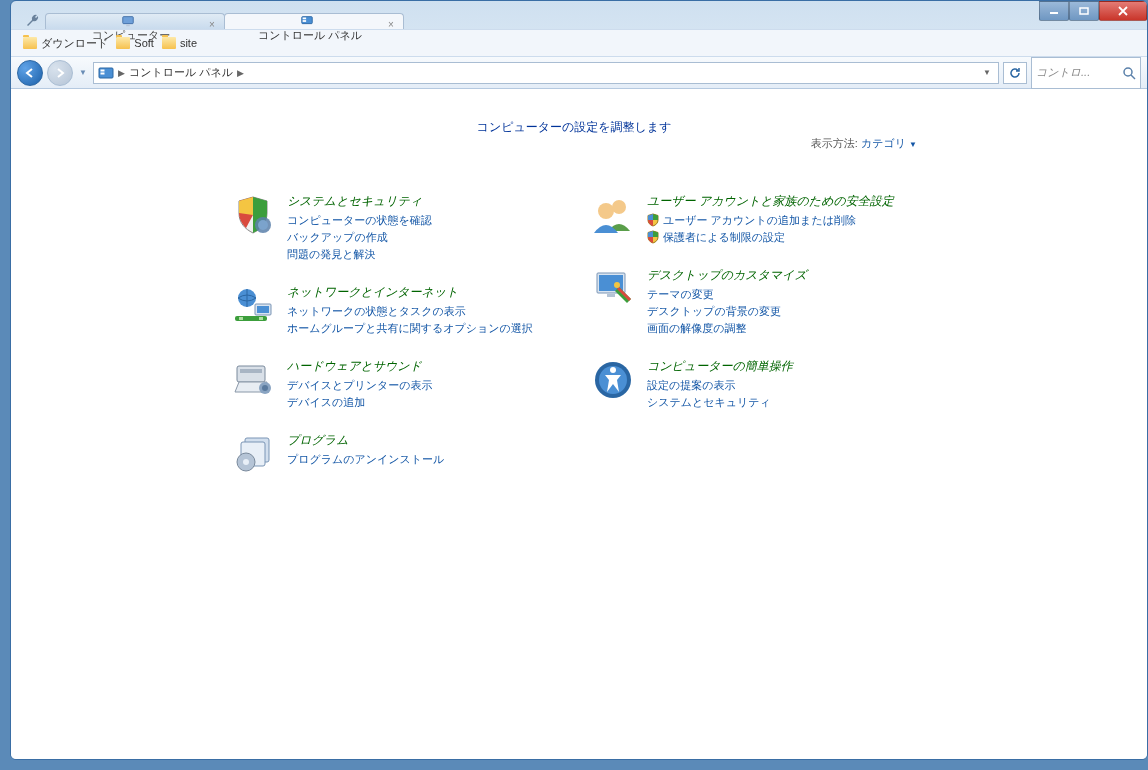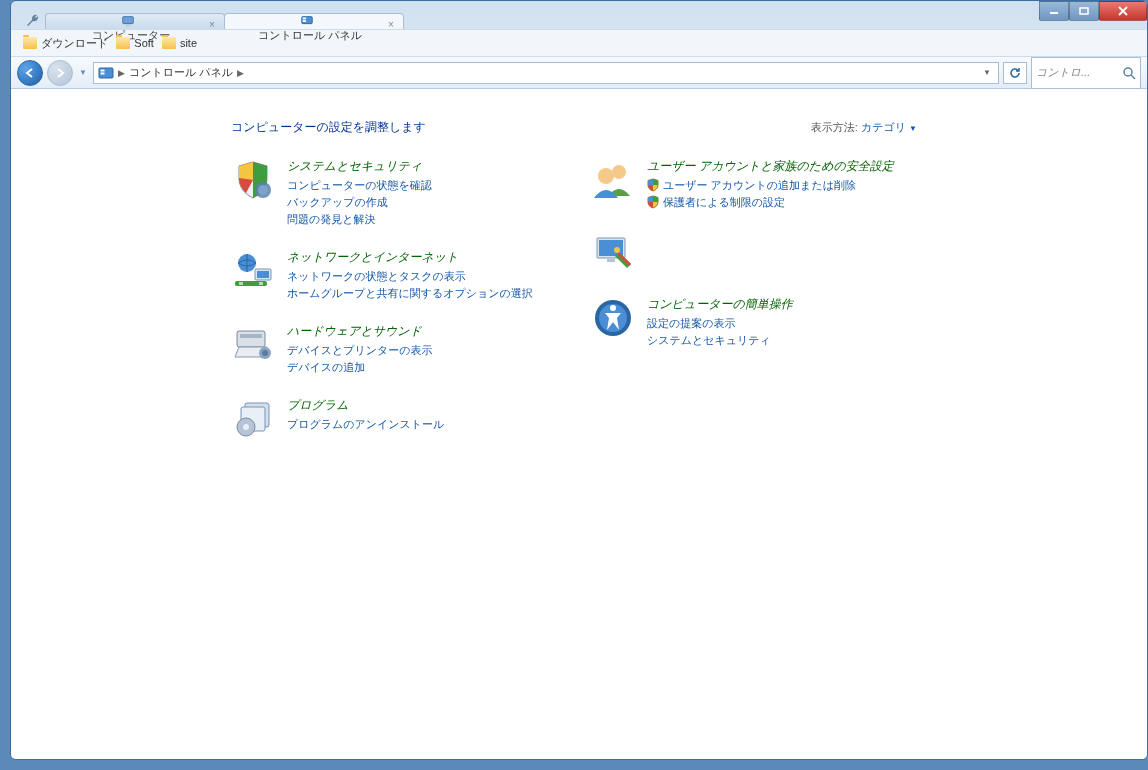--- a/index.html
+++ b/index.html
@@ -209,21 +209,22 @@
   top: 88px; left: 0; right: 0; bottom: 0;
   background: #fff;
 }
 .content-inner {
   padding: 30px 0 0 220px;
 }
 .heading-row {
   display:flex;
   align-items:center;
   padding-right: 230px;
-  margin-bottom: 16px;
+  margin-bottom: 36px;
+  flex-direction: column;
 }
 .heading {
   color: #003399;
   font-size: 12px;
 }
 .view-by {
   margin-left: auto;
   font-size: 11px;
   color: #555;
 }
@@ -517,20 +518,32 @@
             <div class="cat-icon">
               <svg viewBox="0 0 44 44">
                 <rect x="6" y="6" width="28" height="20" rx="1" fill="#d9e4f0" stroke="#7a95b5"></rect>
                 <rect x="8" y="8" width="24" height="16" fill="#4a8fd4"></rect>
                 <rect x="16" y="27" width="8" height="3" fill="#b5c4d6"></rect>
                 <path d="M28 20 L40 32 L36 36 L24 24 Z" fill="#3c9e3c"></path>
                 <path d="M28 20 L40 32 L38 34 L26 22 Z" fill="#d94a3e"></path>
                 <circle cx="26" cy="18" r="3" fill="#f4c542"></circle>
               </svg>
             </div>
+            <div class="cat-text">
+              <a class="cat-title">デスクトップのカスタマイズ</a>
+              <a class="cat-link">
+                  <span>テーマの変更</span>
+                </a>
+              <a class="cat-link">
+                  <span>デスクトップの背景の変更</span>
+                </a>
+              <a class="cat-link">
+                  <span>画面の解像度の調整</span>
+                </a>
+            </div>
           </div>
 
 
           <div class="cat">
             <div class="cat-icon">
               <svg viewBox="0 0 44 44">
                 <circle cx="22" cy="22" r="18" fill="#2a66a3"></circle>
                 <circle cx="22" cy="22" r="14" fill="#4a8fd4"></circle>
                 <circle cx="22" cy="12" r="3" fill="#fff"></circle>
                 <path d="M14 17 H30 L26 22 L28 34 L22 26 L16 34 L18 22 Z" fill="#fff"></path>

